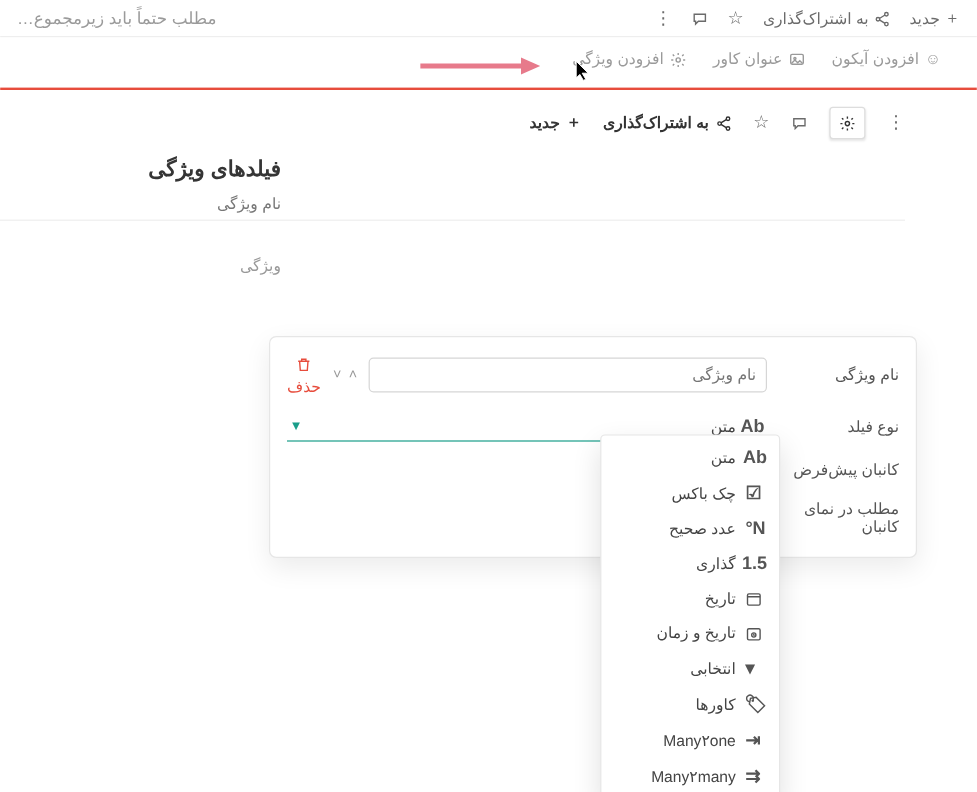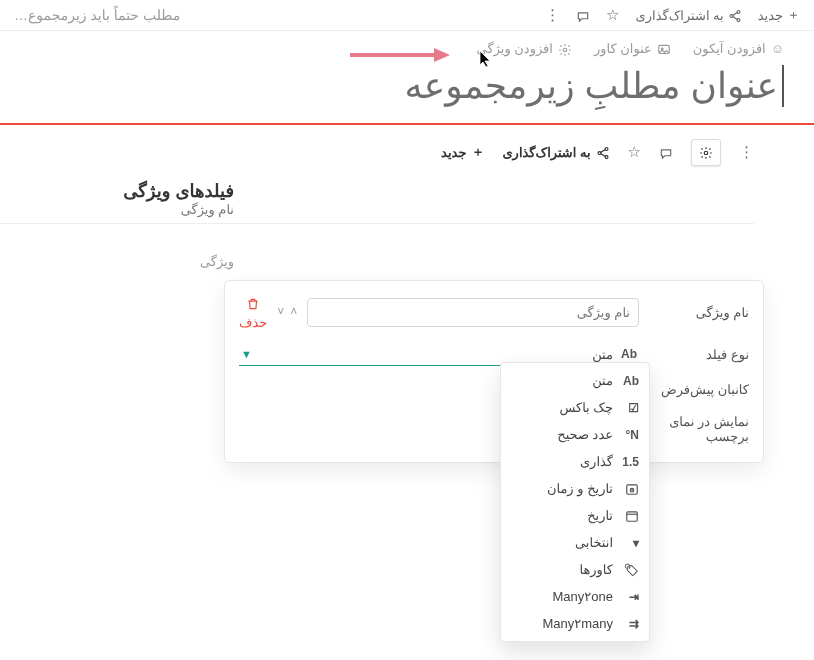--- a/index.html
+++ b/index.html
@@ -110,20 +110,21 @@
   .panel-wrap {
     position: relative;
     padding: 0 60px 0 0;
   }
   .section-title {
     font-size: 18px;
     font-weight: bold;
     color: #353535;
     text-align: right;
     padding-right: 520px;
+    margin-bottom: 10px;
   }
   .prop-label {
     color: #777;
     font-size: 13px;
     text-align: right;
     padding-right: 520px;
     margin-bottom: 6px;
     border-bottom: 1px solid #eee;
     padding-bottom: 6px;
     width: 760px;
@@ -206,24 +207,24 @@
     align-items: center;
     justify-content: flex-start;
     gap: 8px;
     padding: 6px 10px;
     font-size: 13px;
     color: #444;
     cursor: pointer;
   }
   .dd-icon {
     width: 18px;
-    text-align: right;
+    text-align: left;
     font-weight: bold;
     color: #555;
-    font-size: 12px;
+    font-size: 15px;
   }
 
   .card2-row-empty { height: 20px; }
 
   svg.ic { width:14px; height:14px; fill:none; stroke:currentColor; stroke-width:2; vertical-align:middle; }
 </style>
 </head>
 <body>
 
 <div class="topbar">
@@ -284,21 +285,20 @@
     <svg width="16" height="20" viewBox="0 0 16 20">
         <path d="M2 2l0 14 3-3 3 5 2-1-3-5 5 0z" fill="#000" stroke="#fff" stroke-width="0.8"></path>
       </svg>
   </span>
   <div class="arrow">
     <svg viewBox="0 0 100 20">
         <line x1="0" y1="10" x2="88" y2="10" stroke="#e77a8b" stroke-width="4"></line>
         <polygon points="100,10 84,3 84,17" fill="#e77a8b"></polygon>
       </svg>
   </div>
-  <h1 class="title">عنوان مطلبِ زیرمجموعه</h1>
 </div>
 
 <div class="red-divider"></div>
 
 <div class="toolbar2">
   <span class="tool-link">
     <span>＋</span>
     <span>جدید</span>
   </span>
   <span class="tool-link">
@@ -358,58 +358,58 @@
         <span>متن</span>
       </span>
       <span class="caret">▼</span>
     </div>
   </div>
   <div class="card-row">
     <span class="card-label">کانبان پیش‌فرض</span>
     <div class="card2-row-empty"></div>
   </div>
   <div class="card-row" style="margin-bottom:0">
-    <span class="card-label" style="width:110px">نمایش در نمای برچسب</span>
+    <span class="card-label" style="width:110px">مطلب در نمای کانبان</span>
     <div class="card2-row-empty"></div>
   </div>
 </div>
 
 <div class="dropdown">
   <div class="dd-item">
       <span class="dd-icon">Ab</span>
       <span>متن</span>
     </div>
   <div class="dd-item">
       <span class="dd-icon">☑</span>
       <span>چک باکس</span>
     </div>
   <div class="dd-item">
       <span class="dd-icon">N°</span>
       <span>عدد صحیح</span>
     </div>
   <div class="dd-item">
       <span class="dd-icon">1.5</span>
       <span>گذاری</span>
+    </div>
+  <div class="dd-item">
+      <span class="dd-icon"><svg class="ic" viewBox="0 0 24 24">
+          <rect x="3" y="5" width="18" height="16" rx="2"></rect>
+          <path d="M3 9h18"></path>
+        </svg></span>
+      <span>تاریخ</span>
     </div>
   <div class="dd-item">
       <span class="dd-icon"><svg class="ic" viewBox="0 0 24 24">
           <rect x="3" y="5" width="18" height="16" rx="2"></rect>
           <circle cx="12" cy="14" r="3"></circle>
           <path d="M12 12v2l1 1"></path>
         </svg></span>
       <span>تاریخ و زمان</span>
     </div>
   <div class="dd-item">
-      <span class="dd-icon"><svg class="ic" viewBox="0 0 24 24">
-          <rect x="3" y="5" width="18" height="16" rx="2"></rect>
-          <path d="M3 9h18"></path>
-        </svg></span>
-      <span>تاریخ</span>
-    </div>
-  <div class="dd-item">
       <span class="dd-icon">▾</span>
       <span>انتخابی</span>
     </div>
   <div class="dd-item">
       <span class="dd-icon">🏷</span>
       <span>کاور‌ها</span>
     </div>
   <div class="dd-item">
       <span class="dd-icon">⇥</span>
       <span>Many۲one</span>

